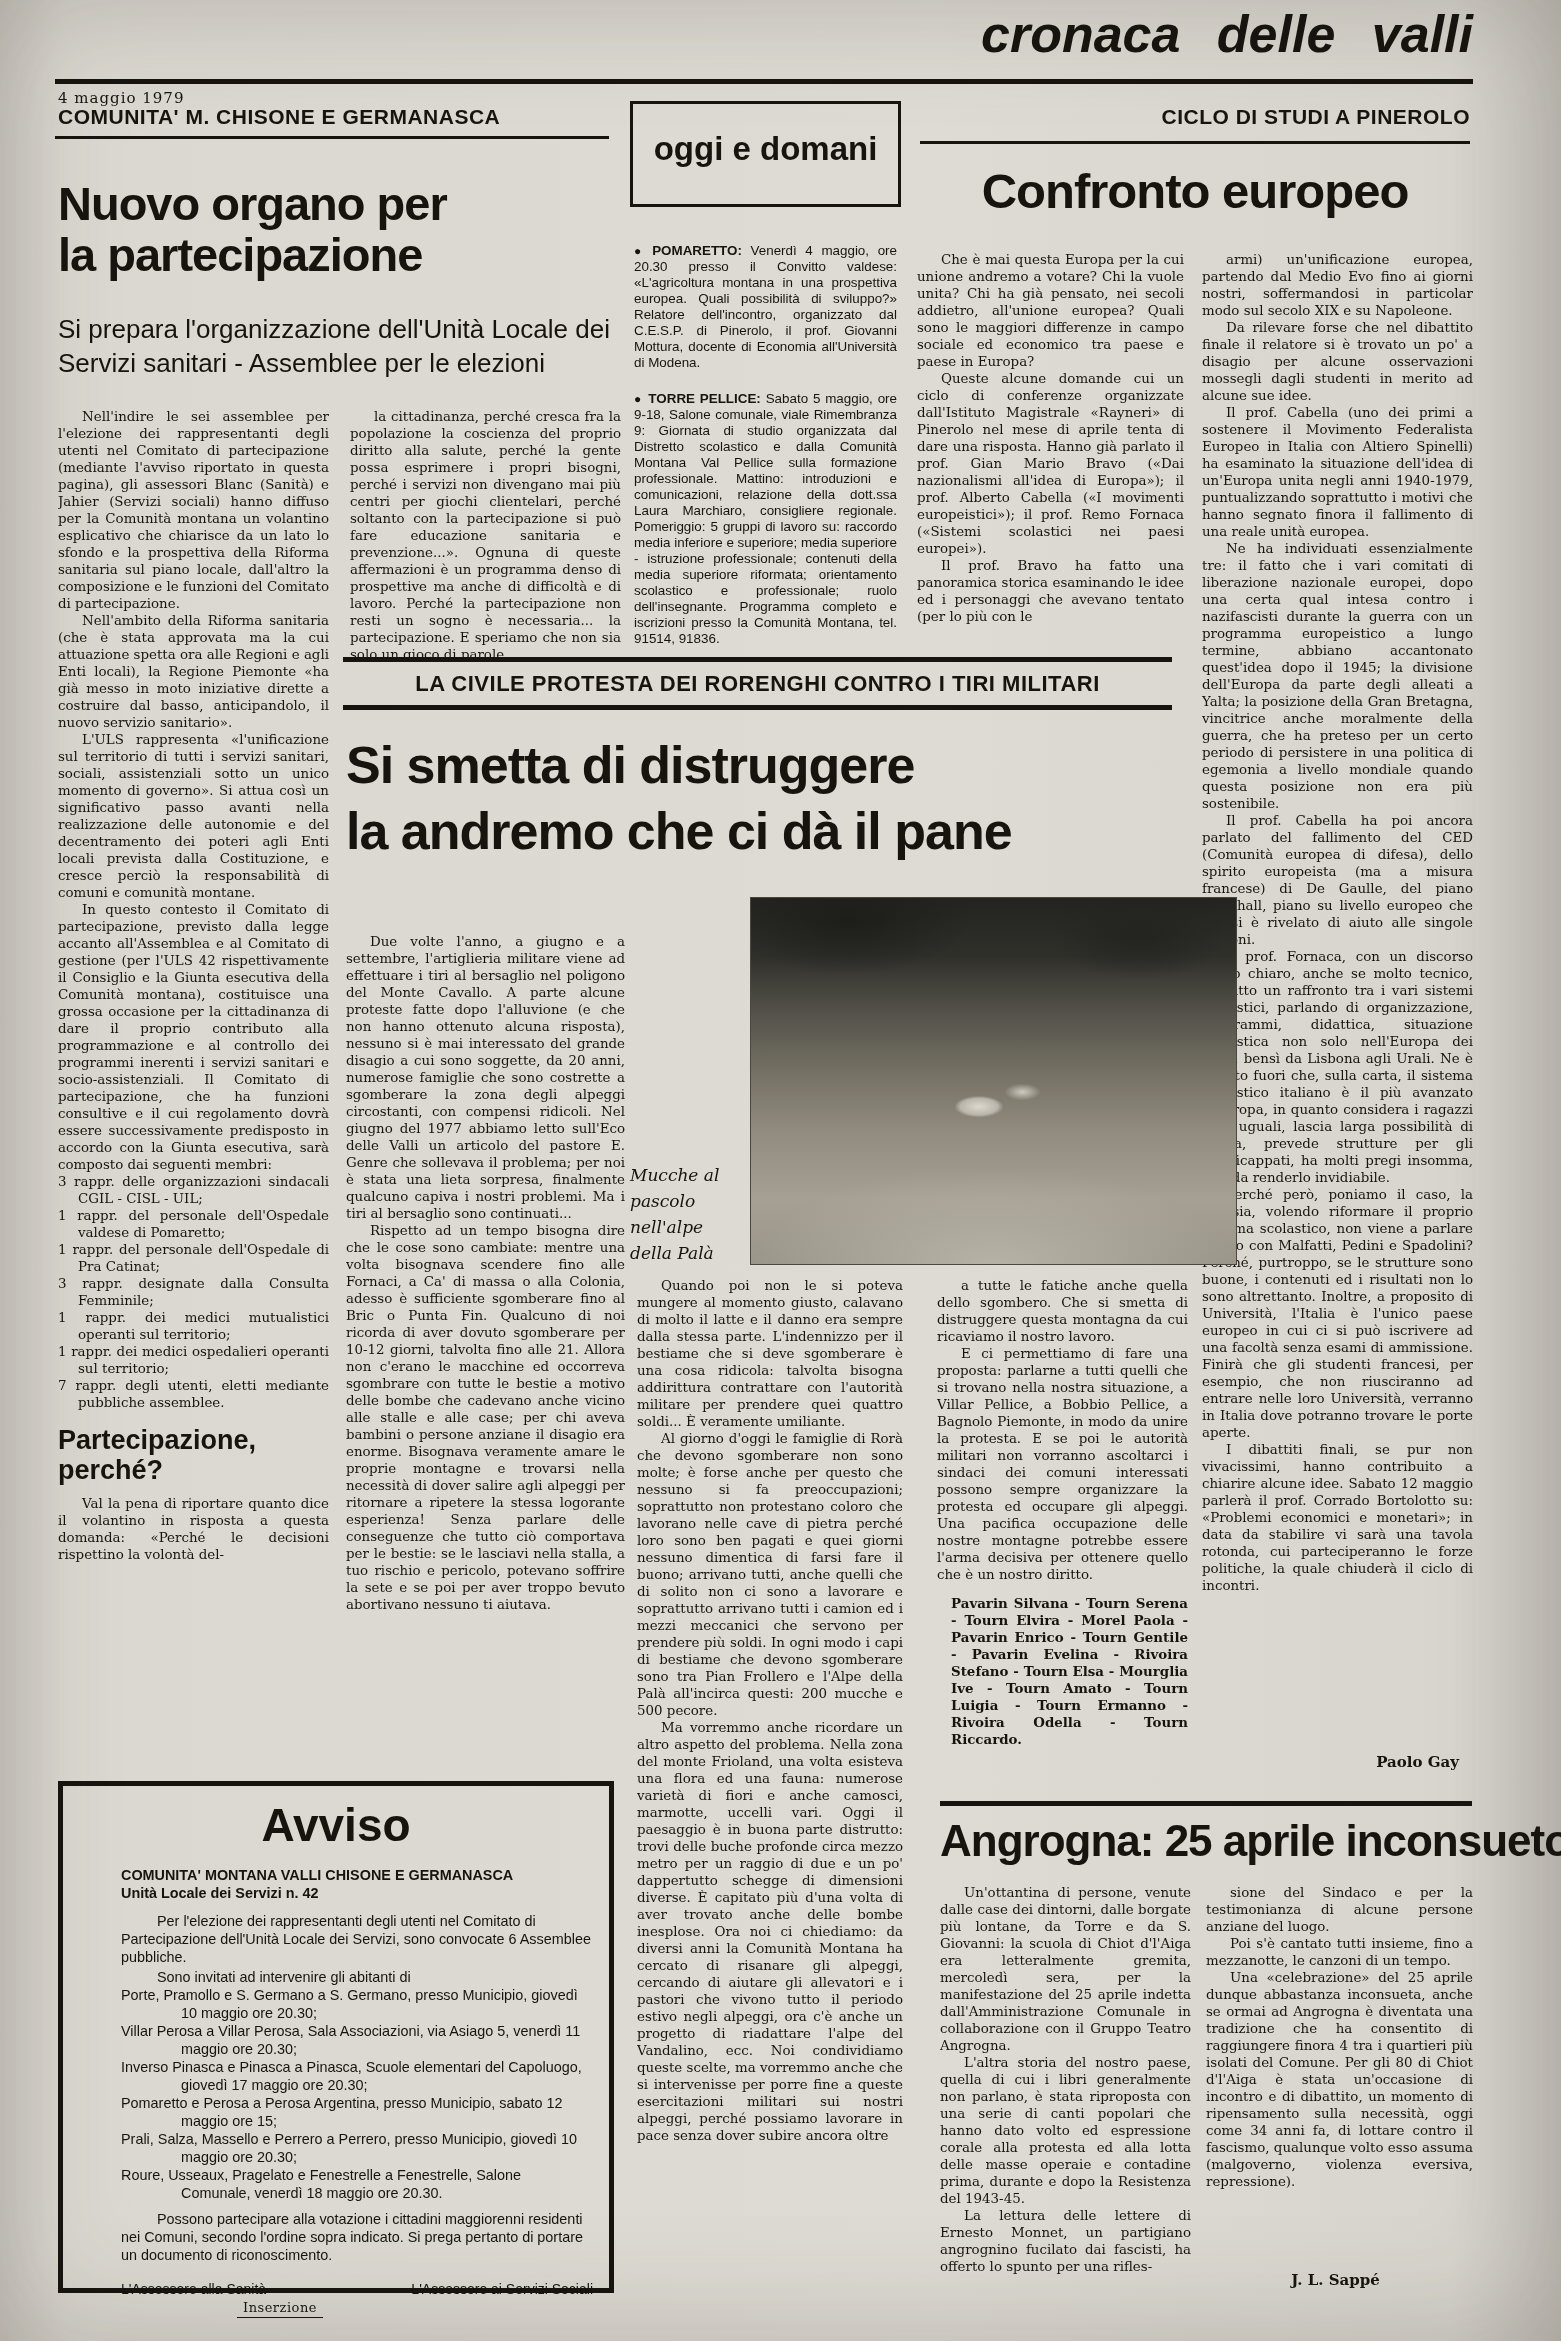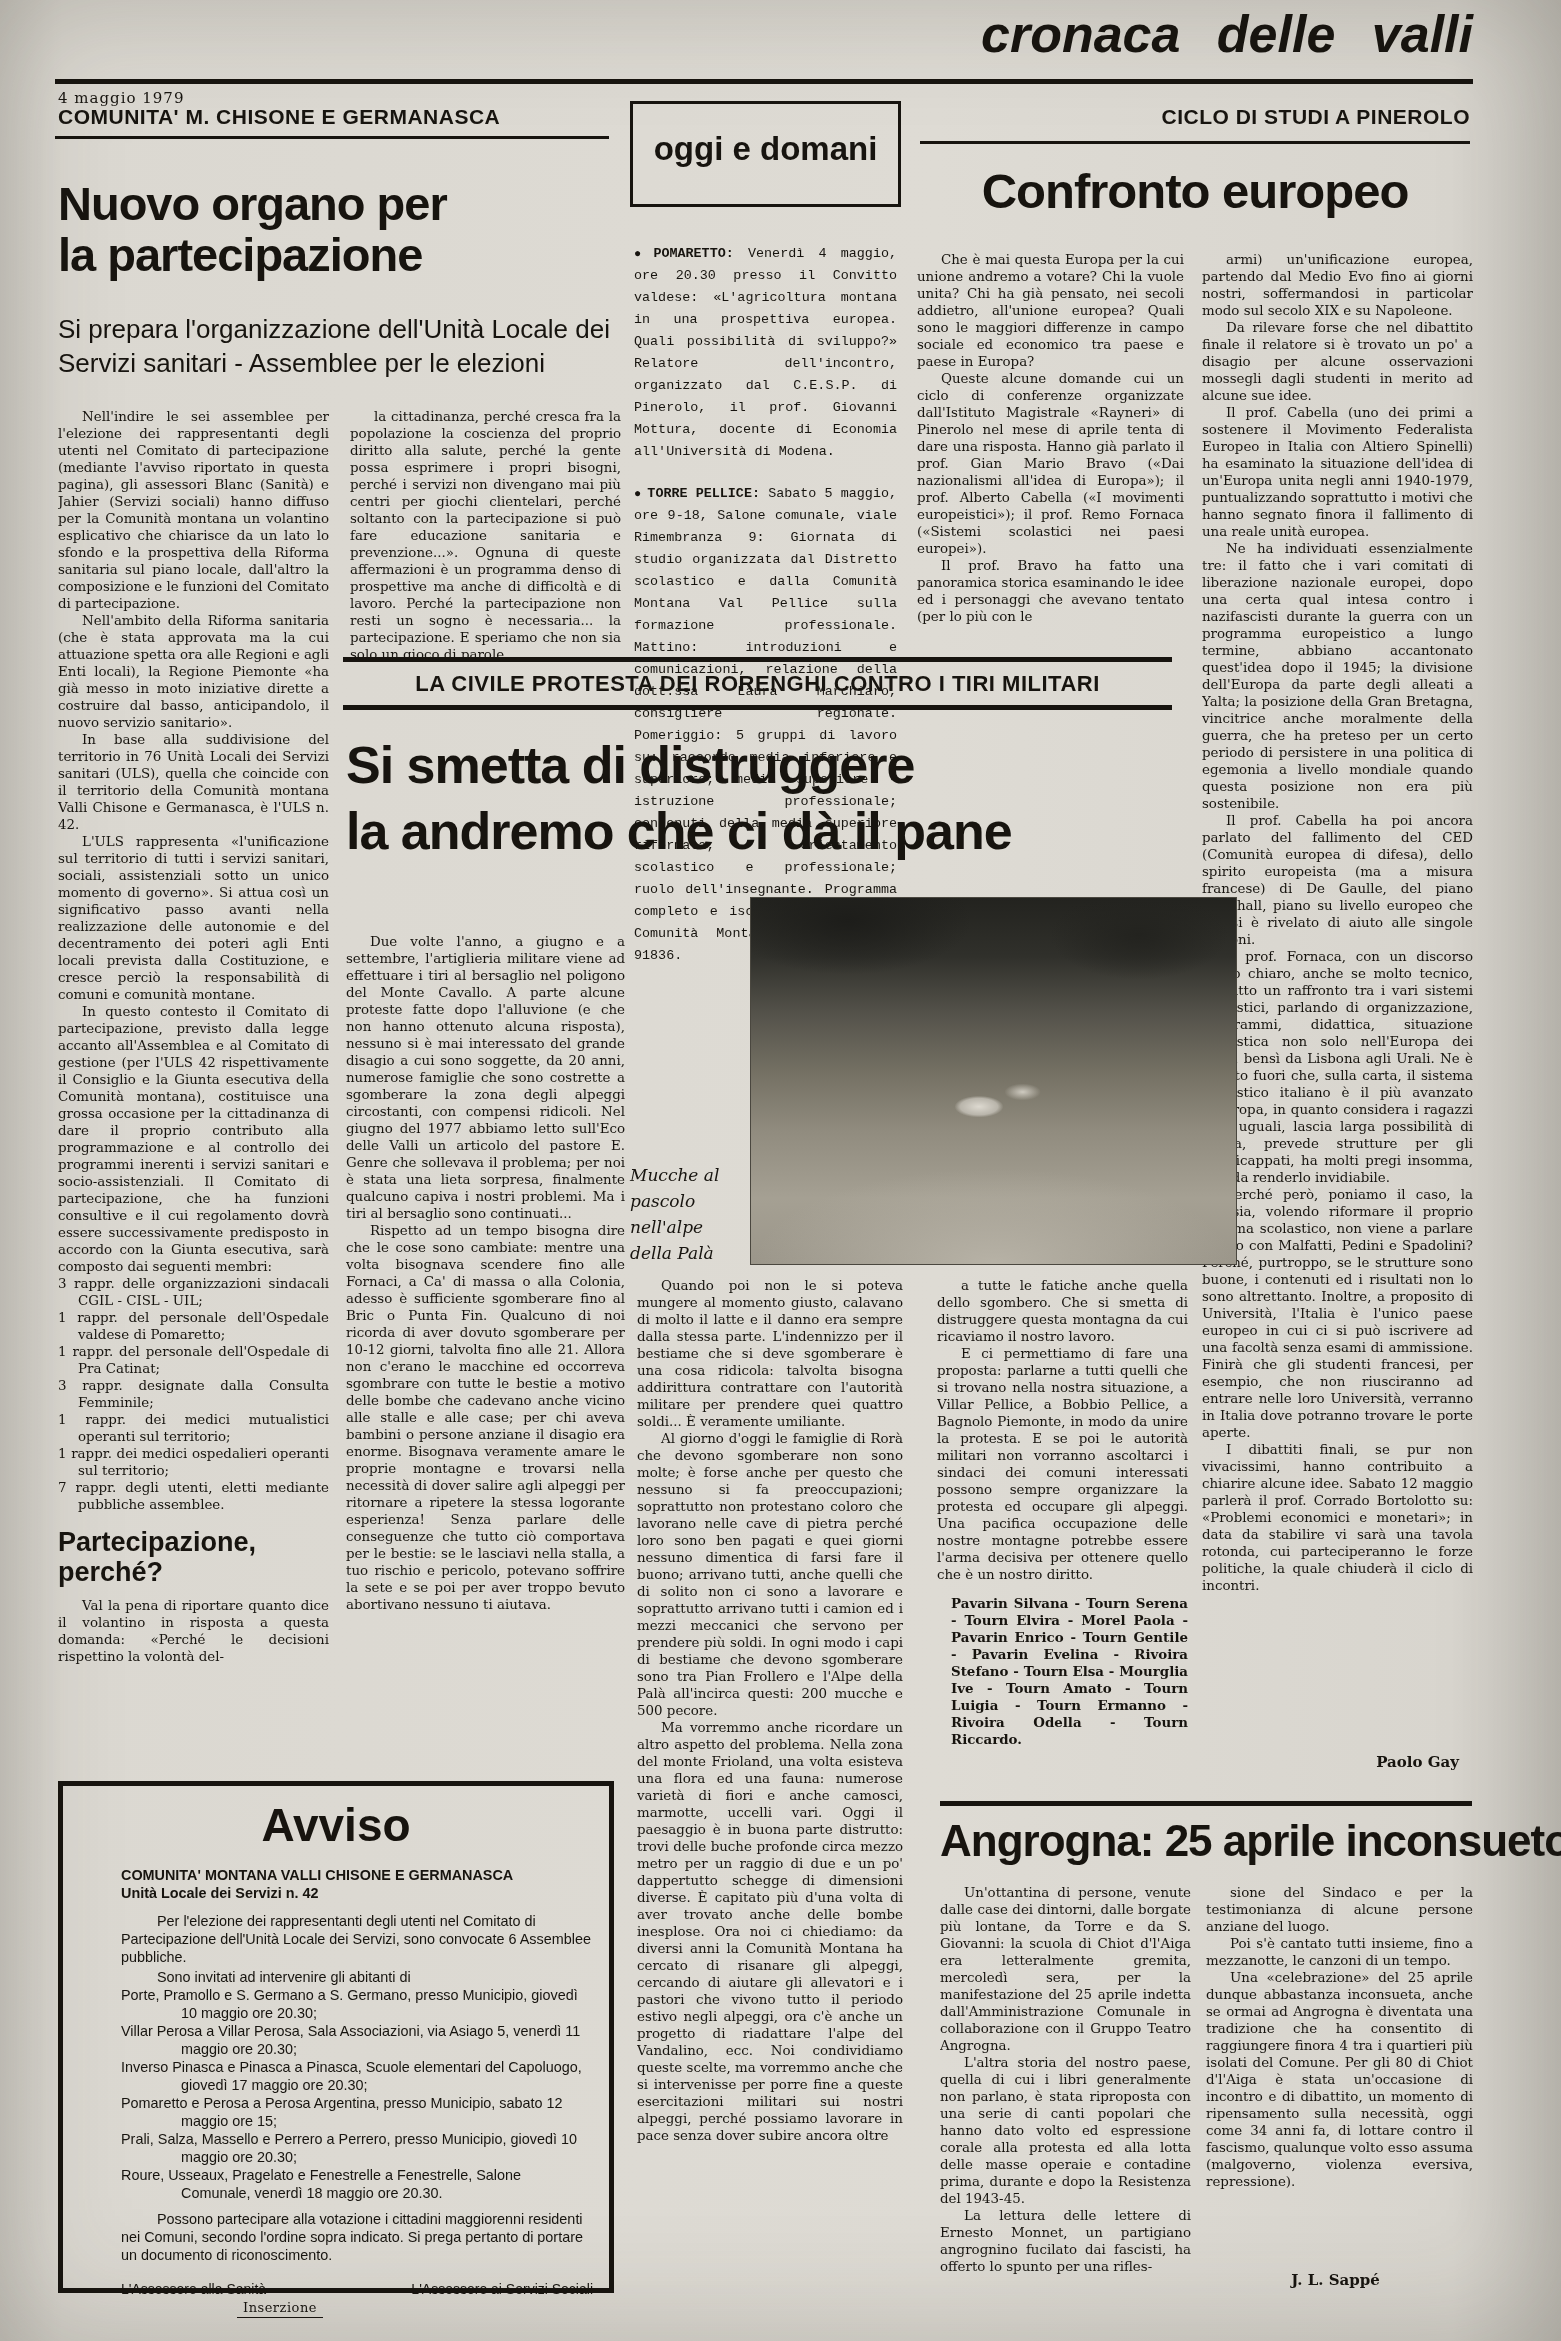--- a/index.html
+++ b/index.html
@@ -22,21 +22,21 @@
   .subhead  { font-family:"Liberation Sans", sans-serif; font-size:26px; line-height:34px; letter-spacing:0; }
 
   .body-col { position:absolute; font-size:13.4px; line-height:17px; text-align:justify; overflow:hidden; }
   .body-col p { margin:0; text-indent:24px; }
   .members p { margin:0; text-indent:-20px; padding-left:20px; }
   .subhead2 { font-family:"Liberation Sans", sans-serif; font-weight:bold; font-size:27px; line-height:30px;
               margin:14px 0 10px; text-indent:0 !important; letter-spacing:0; }
 
   .oggi-box { position:absolute; border:3px solid #17140f; text-align:center; }
   .oggi-title { font-family:"Liberation Sans", sans-serif; font-weight:bold; font-size:33px; margin-top:26px; letter-spacing:0; }
-  .oggi-col { position:absolute; font-family:Liberation Mono, monospace; font-size:13.4px; line-height:22px; text-align:justify; }
+  .oggi-col { position:absolute; font-family:Liberation Sans, sans-serif; font-size:13.4px; line-height:16px; text-align:justify; }
   .oggi-col .item { margin:0 0 20px; }
   .bullet { font-size:12px; margin-right:6px; }
 
   .banner { position:absolute; border-top:5px solid #17140f; border-bottom:5px solid #17140f;
             text-align:center; padding:9px 0 8px; }
   .banner .kicker { font-size:22px; letter-spacing:0.5px; }
 
   .photo {
     position:absolute; 
     background:
@@ -85,21 +85,20 @@
   <div class="abs headline" style="left:58px; top:179px; width:572px; font-size:47px;">
     <div>Nuovo organo per</div>
     <div>la partecipazione</div>
   </div>
   <div class="abs subhead" style="left:58px; top:312px; width:575px;">Si prepara l'organizzazione dell'Unità Locale dei Servizi sanitari - Assemblee per le elezioni</div>
 
   <div class="body-col" style="left:58px; top:408px; width:271px; height:1353px;">
     <div>
         <p>Nell'indire le sei assemblee per l'elezione dei rappresentanti degli utenti nel Comitato di partecipazione (mediante l'avviso riportato in questa pagina), gli assessori Blanc (Sanità) e Jahier (Servizi sociali) hanno diffuso per la Comunità montana un volantino esplicativo che chiarisce da un lato lo sfondo e la prospettiva della Riforma sanitaria sul piano locale, dall'altro la composizione e le funzioni del Comitato di partecipazione.</p>
         <p>Nell'ambito della Riforma sanitaria (che è stata approvata ma la cui attuazione spetta ora alle Regioni e agli Enti locali), la Regione Piemonte «ha già messo in moto iniziative dirette a costruire dal basso, anticipandolo, il nuovo servizio sanitario».</p>
-        <p>In base alla suddivisione del territorio in 76 Unità Locali dei Servizi sanitari (ULS), quella che coincide con il territorio della Comunità montana Valli Chisone e Germanasca, è l'ULS n. 42.</p>
         <p>L'ULS rappresenta «l'unificazione sul territorio di tutti i servizi sanitari, sociali, assistenziali sotto un unico momento di governo». Si attua così un significativo passo avanti nella realizzazione delle autonomie e del decentramento dei poteri agli Enti locali prevista dalla Costituzione, e cresce perciò la responsabilità di comuni e comunità montane.</p>
         <p>In questo contesto il Comitato di partecipazione, previsto dalla legge accanto all'Assemblea e al Comitato di gestione (per l'ULS 42 rispettivamente il Consiglio e la Giunta esecutiva della Comunità montana), costituisce una grossa occasione per la cittadinanza di dare il proprio contributo alla programmazione e al controllo dei programmi inerenti i servizi sanitari e socio-assistenziali. Il Comitato di partecipazione, che ha funzioni consultive e il cui regolamento dovrà essere successivamente predisposto in accordo con la Giunta esecutiva, sarà composto dai seguenti membri:</p>
       </div>
     <div class="members">
         <p>3 rappr. delle organizzazioni sindacali CGIL - CISL - UIL;</p>
         <p>1 rappr. del personale dell'Ospedale valdese di Pomaretto;</p>
         <p>1 rappr. del personale dell'Ospedale di Pra Catinat;</p>
         <p>3 rappr. designate dalla Consulta Femminile;</p>
         <p>1 rappr. dei medici mutualistici operanti sul territorio;</p>
         <p>1 rappr. dei medici ospedalieri operanti sul territorio;</p>

